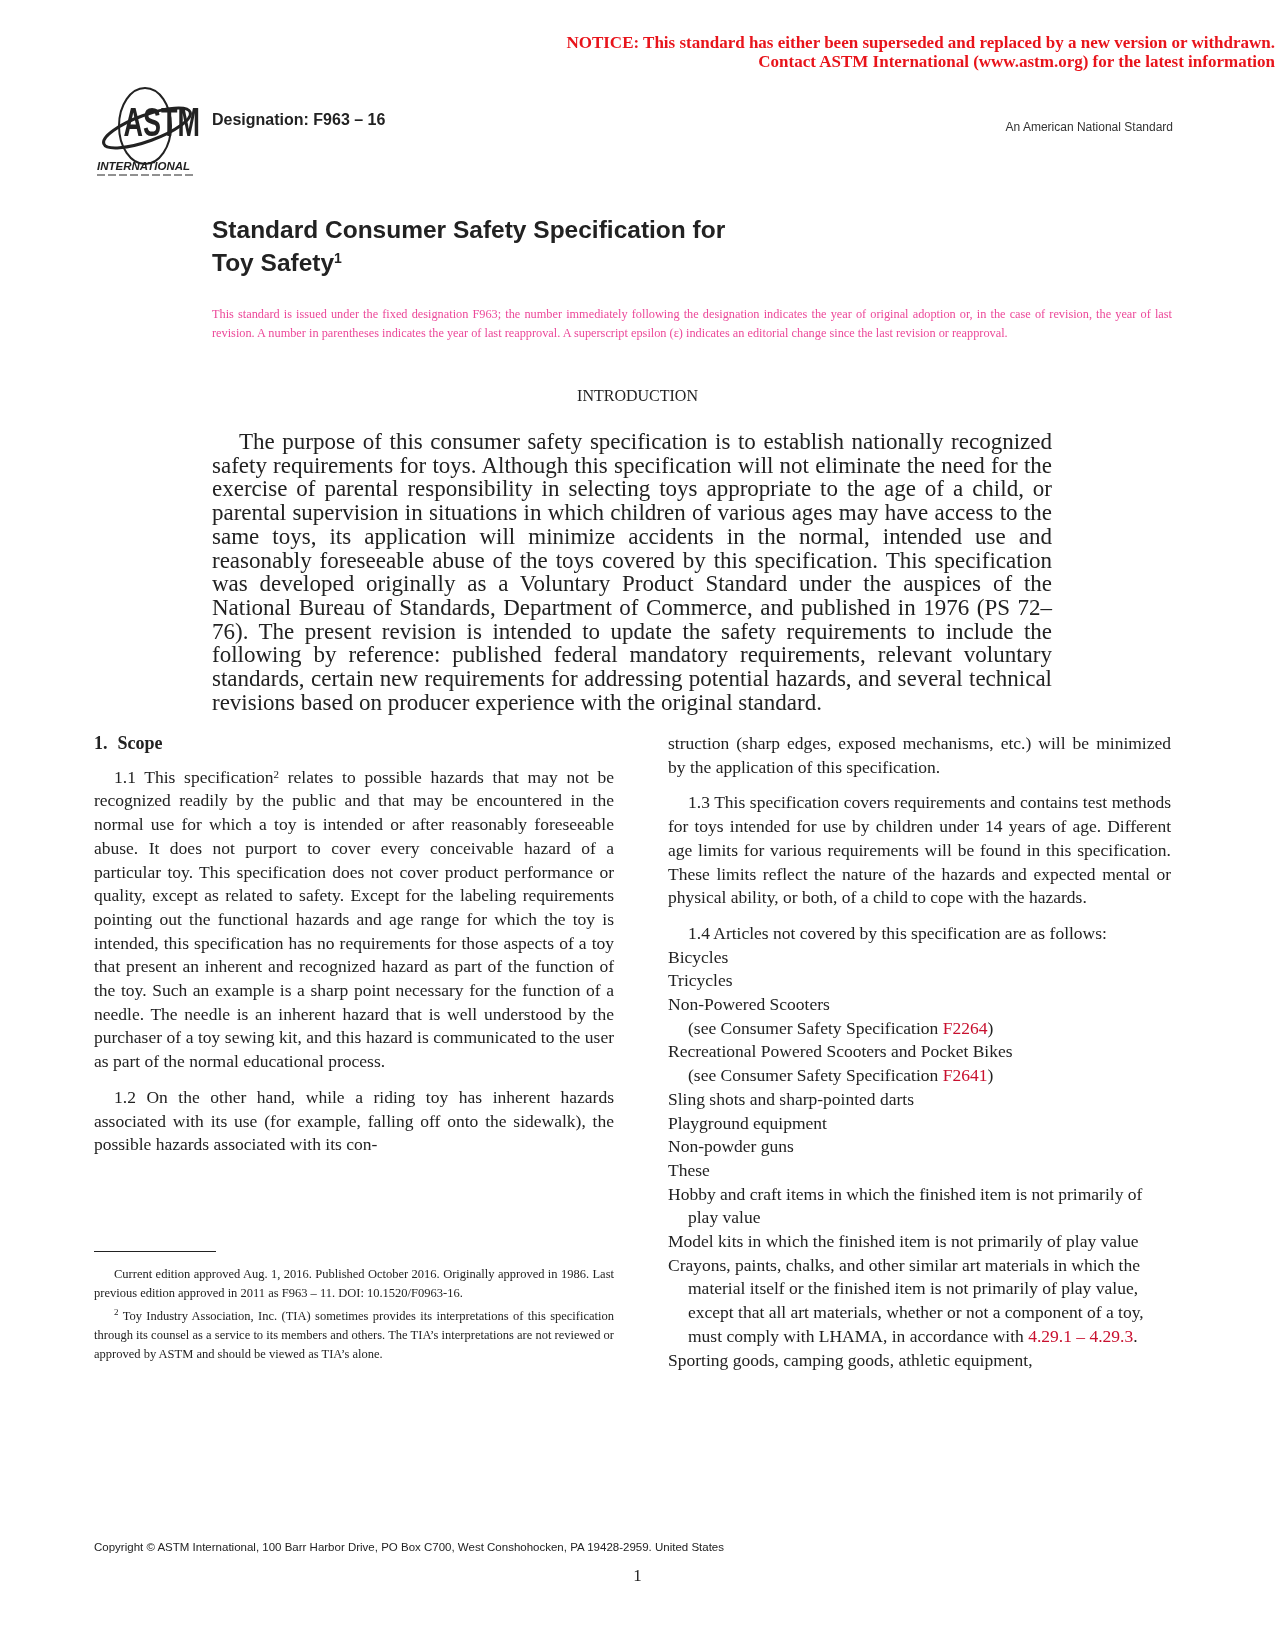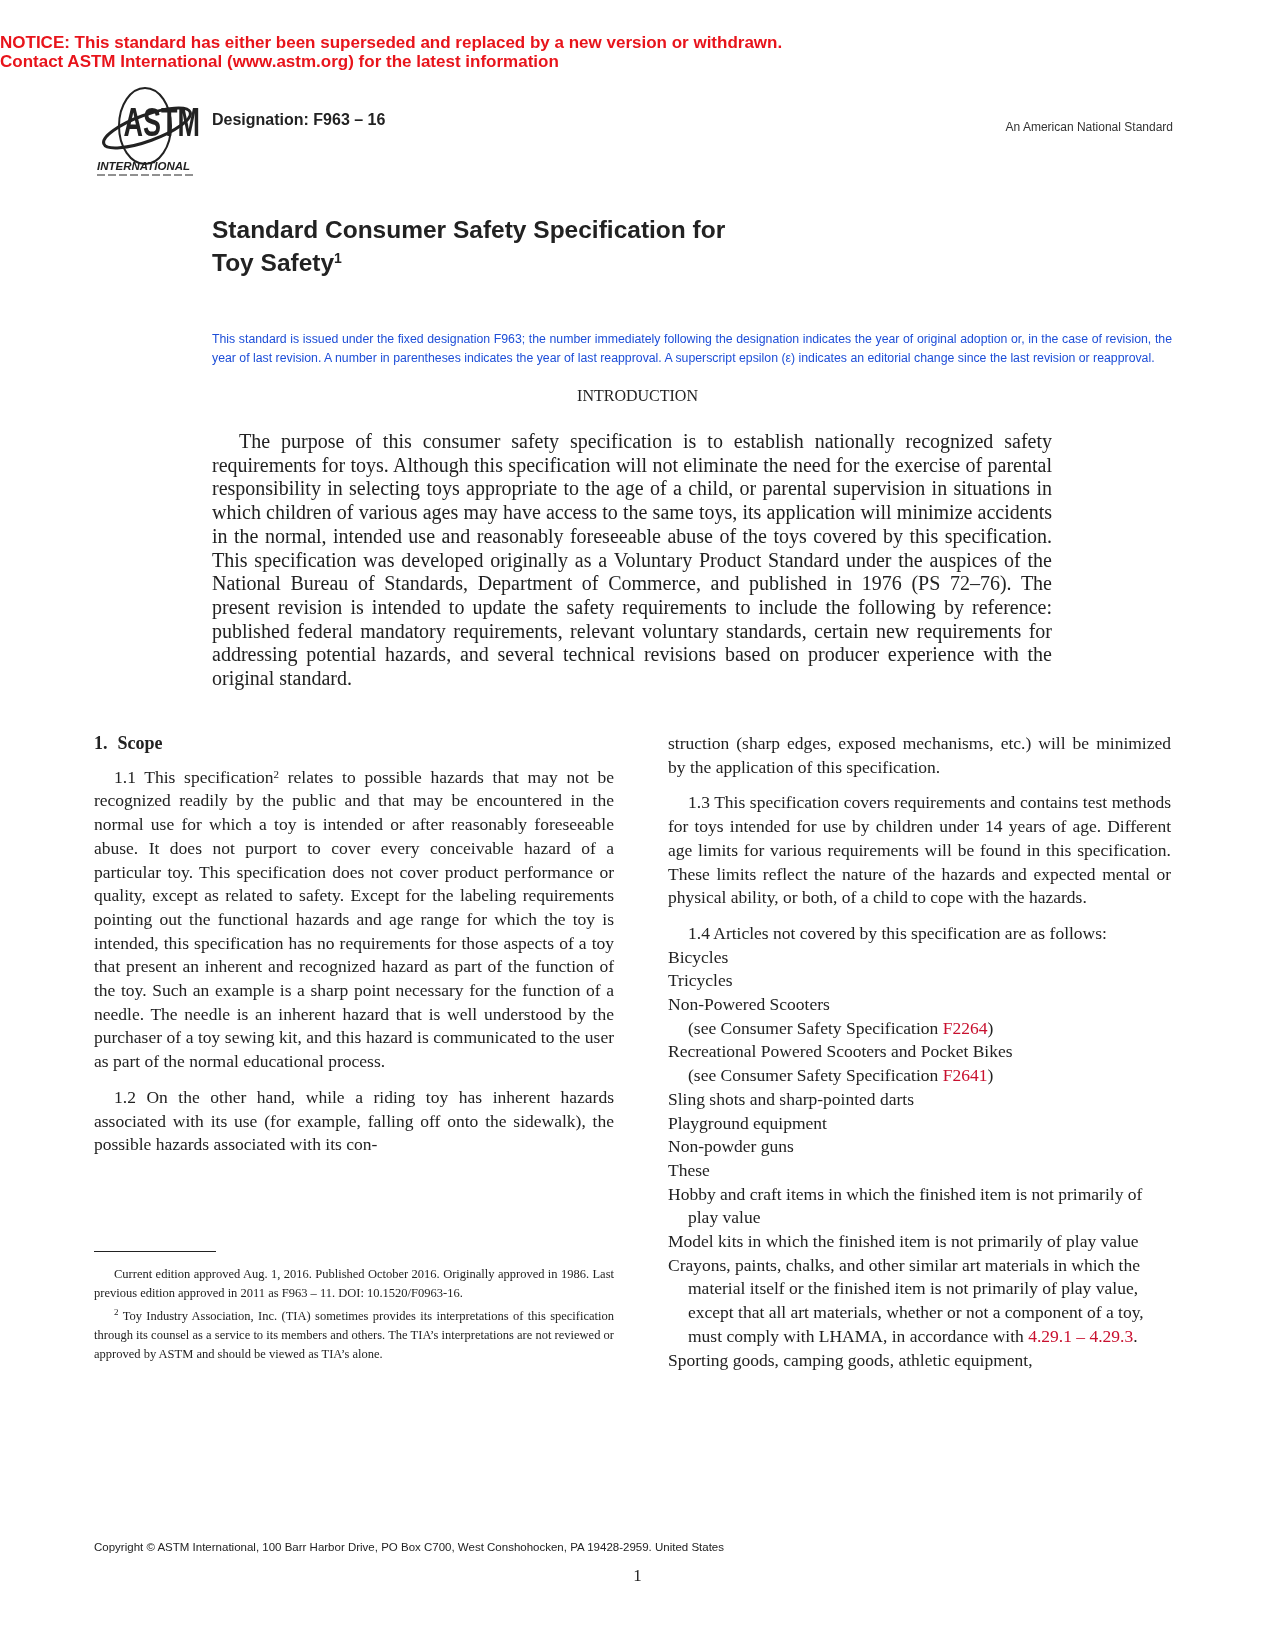--- a/index.html
+++ b/index.html
@@ -1,26 +1,26 @@
 <!DOCTYPE html>
 <html><head>
 <meta charset="utf-8">
 <style>
   html, body { margin: 0; padding: 0; background: #ffffff; }
   body { width: 1275px; height: 1650px; position: relative; overflow: hidden; color: #1a1a1a; }
   .abs { position: absolute; }
-  .notice { left: 0; width: 1275px; top: 33px; text-align: left; color: #e8141b; font-family: Liberation Sans, sans-serif; font-weight: bold; font-size: 17px; line-height: 19px; }
+  .notice { left: 0; width: 1275px; top: 33px; text-align: right; color: #e8141b; font-family: Liberation Serif, serif; font-weight: bold; font-size: 17px; line-height: 19px; }
   .logo { left: 93px; top: 86px; width: 108px; height: 92px; }
   .designation { left: 212px; top: 111px; font-family: "Liberation Sans", sans-serif; font-weight: bold; font-size: 16px; color: #222; }
   .ans { right: 102px; top: 120px; font-family: "Liberation Sans", sans-serif; font-size: 12px; color: #333; }
   .title { left: 212px; top: 213px; font-family: Liberation Sans, sans-serif; font-weight: bold; font-size: 24.5px; line-height: 33px; color: #222; }
   .title sup { font-size: 14px; vertical-align: top; position: relative; top: -4px; }
-  .issued { left: 212px; top: 305px; width: 960px; font-family: Liberation Sans, sans-serif; font-size: 12.3px; line-height: 18.5px; text-align: justify; color: #1d4ed8; margin-top: 25px; }
+  .issued { left: 212px; top: 305px; width: 960px; font-family: Liberation Serif, serif; font-size: 12.3px; line-height: 18.5px; text-align: justify; color: #ec4899; }
   .intro-head { left: 0; width: 1275px; top: 387px; text-align: center; font-family: "Liberation Serif", serif; font-weight: normal; font-size: 16px; color: #222; }
-  .intro { left: 212px; top: 430px; width: 840px; font-family: "Liberation Serif", serif; font-size: 20px; line-height: 23.7px; text-align: justify; color: #222; }
+  .intro { left: 212px; top: 430px; width: 840px; font-family: "Liberation Serif", serif; font-size: 23px; line-height: 23.7px; text-align: justify; color: #222; }
   .intro p { margin: 0; text-indent: 27px; }
   .col { font-family: "Liberation Serif", serif; font-size: 17.5px; line-height: 23.7px; color: #222; }
   .col p { margin: 0 0 12px 0; text-align: justify; text-indent: 20px; }
   .left-col { left: 94px; top: 732px; width: 520px; }
   .right-col { left: 668px; top: 732px; width: 503px; }
   .sec-head { font-weight: bold; font-size: 18px; margin: 0 0 10px 0; }
   .sec-head .num { margin-right: 10px; }
   .list { margin: 0; padding: 0; list-style: none; }
   .list li { padding-left: 20px; text-indent: -20px; text-align: left; }
   .red { color: #c8102e; }

